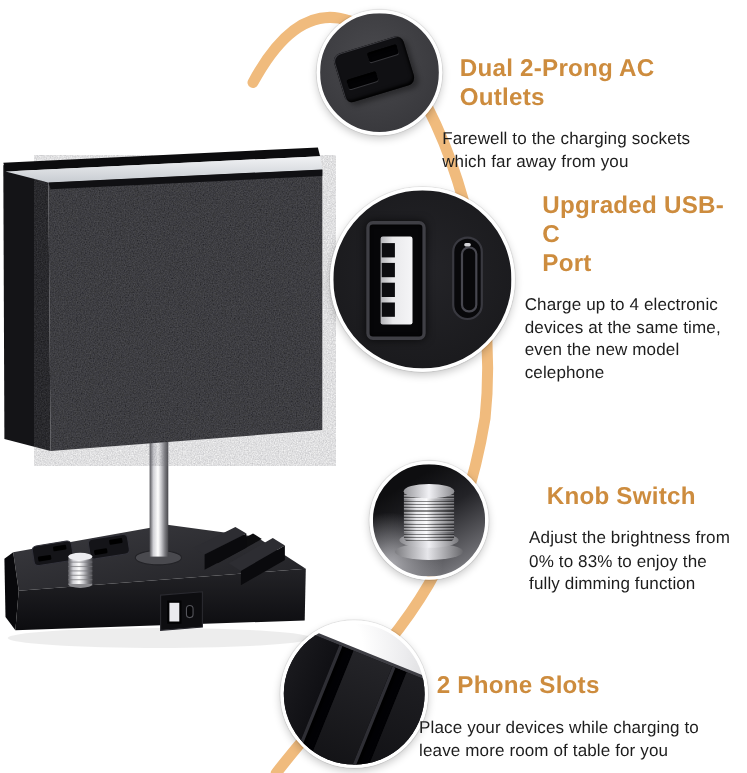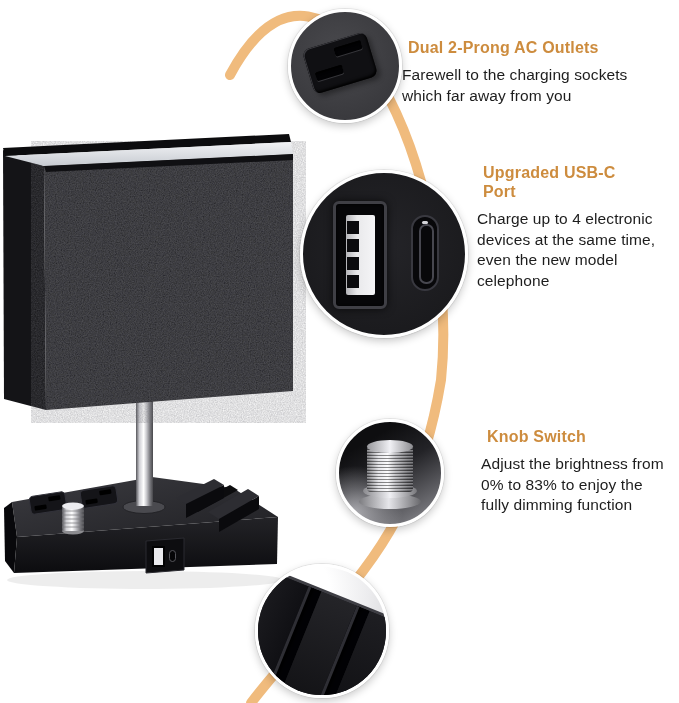--- a/index.html
+++ b/index.html
@@ -4,21 +4,21 @@
 <style>
   html,body{margin:0;padding:0;background:#fff;}
   .stage{
     position:relative;width:679px;height:703px;background:#fff;overflow:hidden;
     font-family:"Liberation Sans","DejaVu Sans",sans-serif;
   }
   .stage svg.scene{position:absolute;left:0;top:0;}
   
   .feature{position:absolute;}
   .feature h3{
-    margin:6px;font-size:16px;line-height:1.18;font-weight:700;
+    margin:16px;font-size:22px;line-height:1.18;font-weight:700;
     color:var(--accent,#cd8c3e);white-space:pre-line;letter-spacing:.2px;
   }
   .feature p{
     margin:7px 0 0 0;font-size:15.5px;line-height:1.34;font-weight:400;
     color:var(--body-text,#1d1d1d);white-space:pre-line;letter-spacing:.1px;
   }
   #feat-ac   {left:402px;top:33px;width:278px;}
   #feat-usb  {left:477px;top:158px;width:208px;}
   #feat-knob {left:481px;top:422px;width:218px;}
   #feat-slot {left:381px;top:594px;width:298px;}
@@ -228,14 +228,19 @@
 celephone</p>
   </div>
 
   <div class="feature" id="feat-knob">
     <h3>Knob Switch</h3>
     <p>Adjust the brightness from
 0% to 83% to enjoy the
 fully dimming function</p>
   </div>
 
+  <div class="feature" id="feat-slot">
+    <h3>2 Phone Slots</h3>
+    <p>Place your devices while charging to
+leave more room of table for you</p>
+  </div>
 
 </div>
 
 </body></html>

